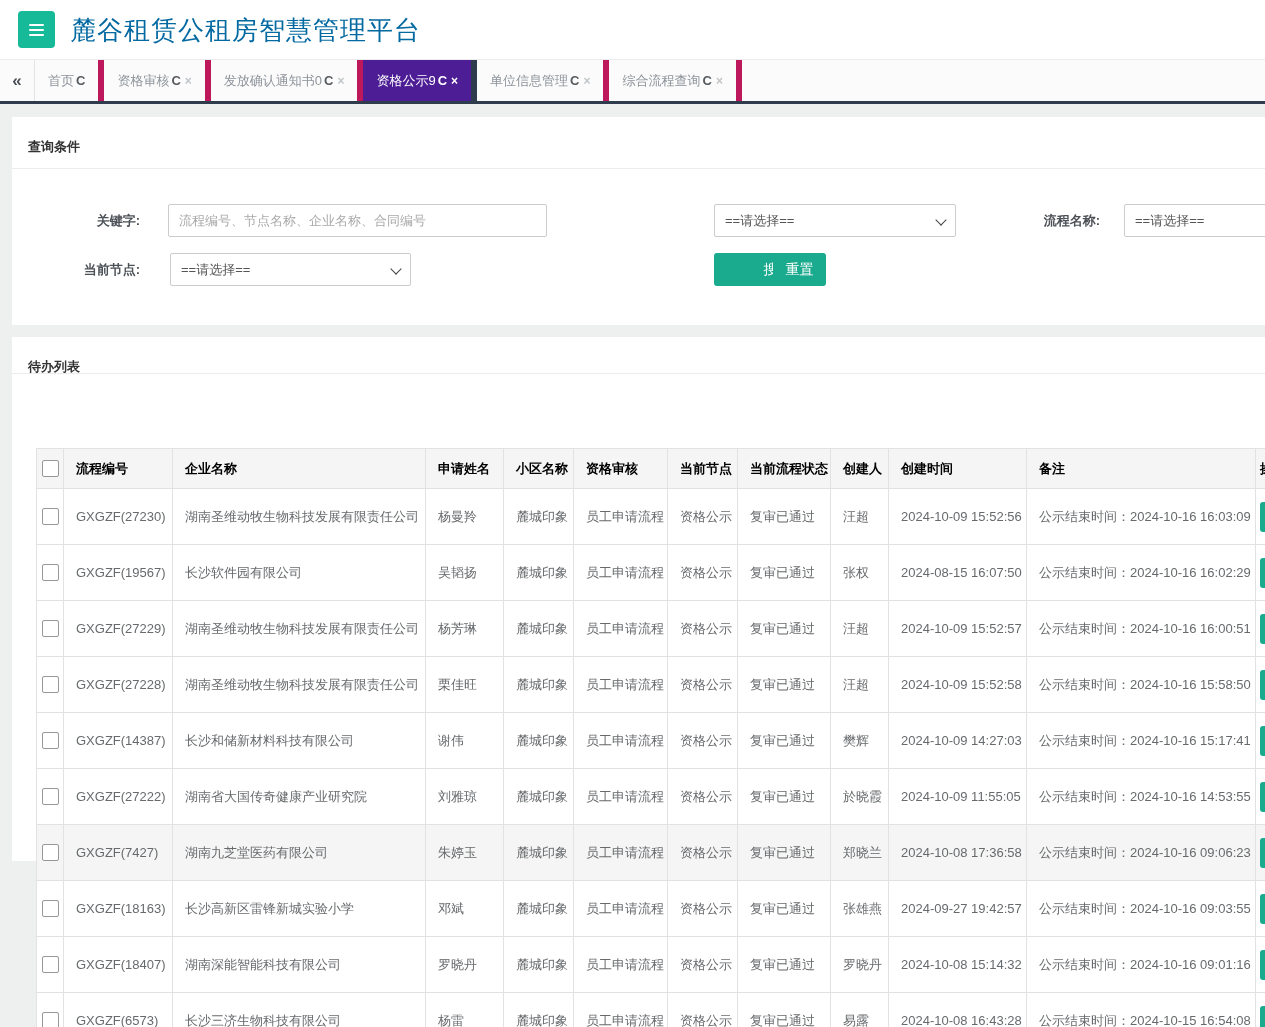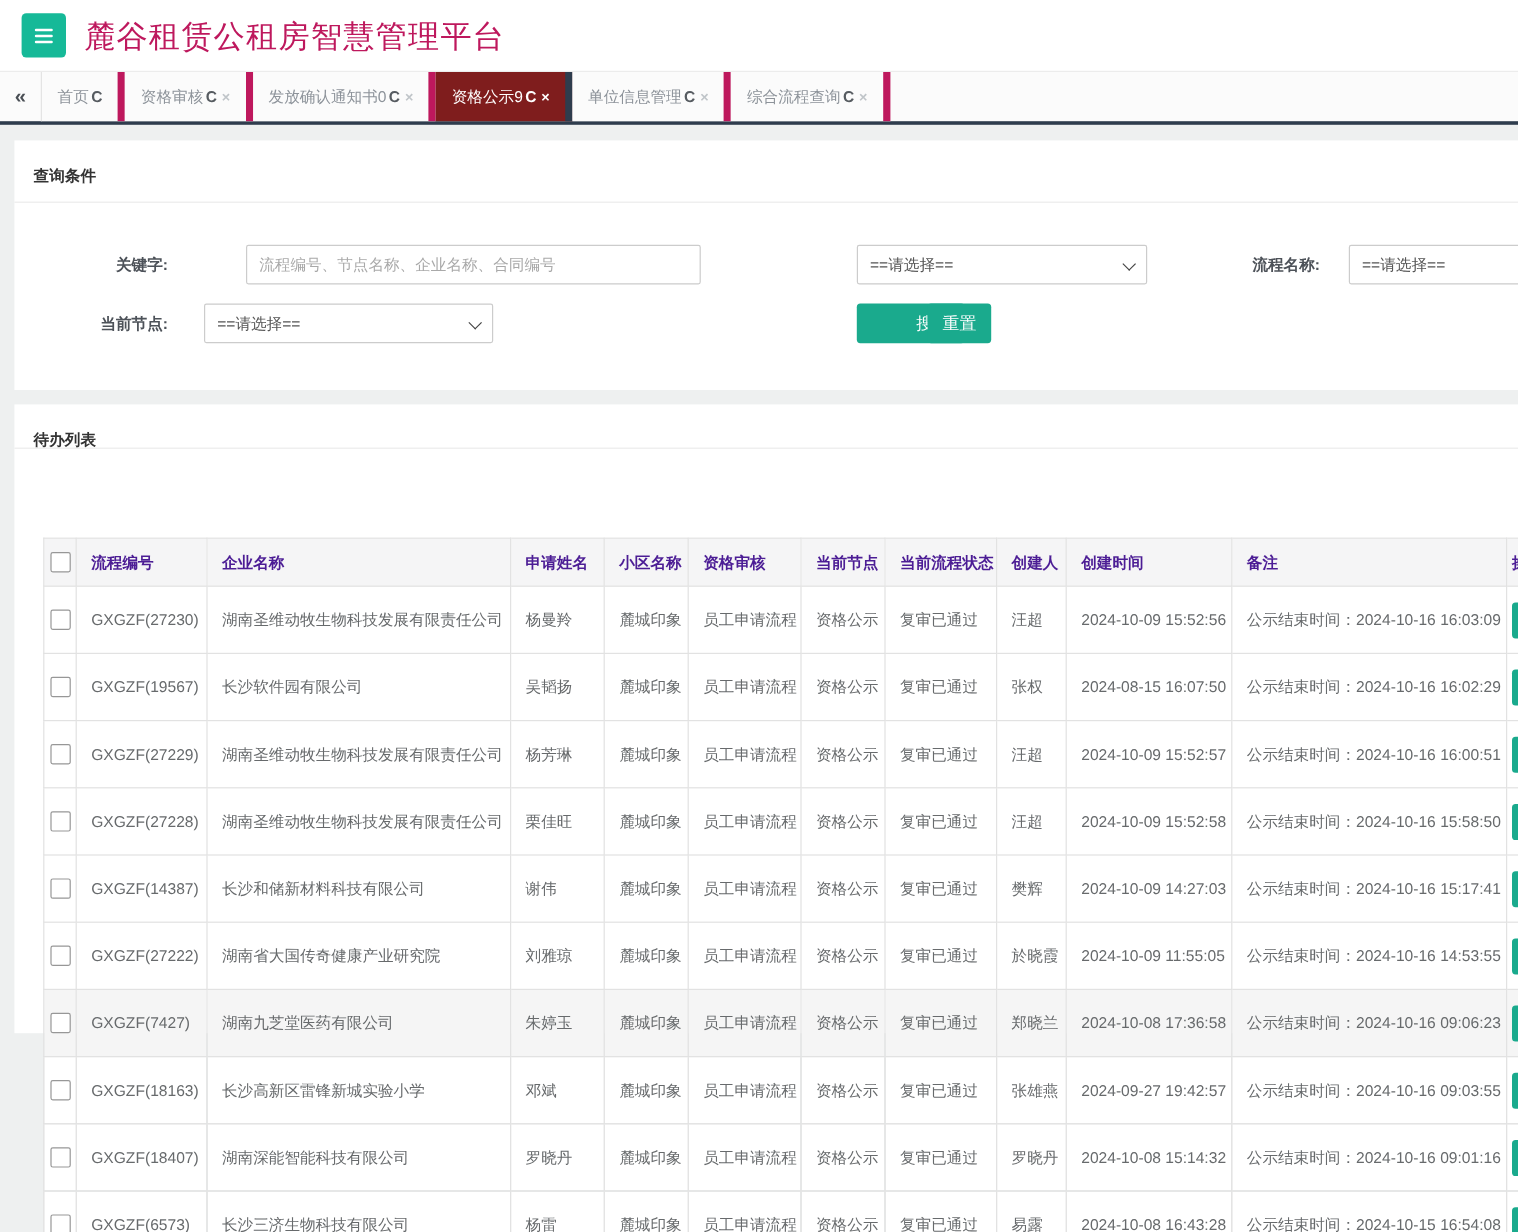--- a/index.html
+++ b/index.html
@@ -7,61 +7,61 @@
     width:1265px;height:1027px;position:relative;overflow:hidden;
     background:#eef0f0;
     font-family:"Liberation Sans","DejaVu Sans",sans-serif;
     -webkit-font-smoothing:antialiased;
   }
   
   .app-header{position:absolute;top:0;left:0;width:100%;height:60px;background:#fff;border-bottom:1px solid #ececec;box-sizing:border-box;}
   .menu-btn{position:absolute;left:18px;top:11px;width:37px;height:37px;background:#16b998;border-radius:4px;display:flex;align-items:center;justify-content:center;cursor:pointer;}
   .burger{display:flex;flex-direction:column;gap:3px;}
   .burger i{display:block;width:15px;height:2px;background:#fff;border-radius:1px;}
-  .app-title{position:absolute;left:70px;top:13px;font-size:26px;color:#be185d;letter-spacing:1px;white-space:nowrap;}
+  .app-title{position:absolute;left:70px;top:13px;font-size:26px;color:#0369a1;letter-spacing:1px;white-space:nowrap;}
   
   .tab-bar{position:absolute;top:60px;left:0;width:100%;height:44px;background:#fbfbfb;border-bottom:3px solid #2e3c4d;box-sizing:border-box;display:flex;align-items:stretch;}
   .collapse-btn{width:34px;display:flex;align-items:center;justify-content:center;color:#4a4f55;font-size:17px;font-weight:700;cursor:pointer;}
   .tab-list{display:flex;align-items:stretch;}
   .tab{display:flex;align-items:center;padding:0 13px;border-right:6px solid #be185d;color:#8d939a;font-size:13px;cursor:pointer;white-space:nowrap;background:#fbfbfb;}
   .tab:first-child{border-left:1px solid #e4e4e4;}
   .tab .tab-refresh{color:#565b60;font-weight:700;margin-left:2px;font-size:13px;}
   .tab .tab-close{color:#c0c5c9;font-weight:700;margin-left:4px;font-size:12px;}
-  .tab.active{background:#7f1d1d;color:#fff;border-right-color:#2e3c4d;}
+  .tab.active{background:#4c1d95;color:#fff;border-right-color:#2e3c4d;}
   .tab.active .tab-refresh,.tab.active .tab-close{color:#fff;}
   
   .panel{position:absolute;left:12px;width:1253px;background:#fff;}
   .panel-query{top:117px;height:208px;}
   .panel-todo{top:337px;height:524px;}
   .panel-title{position:absolute;top:21px;left:16px;font-size:13px;font-weight:700;color:#333;}
   .divider{position:absolute;left:0;right:0;border-top:1px solid #ececec;}
   .panel-query .divider{top:51px;}
   .panel-todo .divider{top:36px;}
   
   .f-label{position:absolute;font-size:13px;font-weight:700;color:#4d5259;text-align:right;line-height:33px;white-space:nowrap;}
-  .text-input{position:absolute;box-sizing:border-box;height:33px;border:1px solid #ccc;border-radius:2px;padding:0 10px;font-size:13px;color:#555;outline:none;background:#fff;margin-left:37px;}
+  .text-input{position:absolute;box-sizing:border-box;height:33px;border:1px solid #ccc;border-radius:2px;padding:0 10px;font-size:13px;color:#555;outline:none;background:#fff;}
   .text-input::placeholder{color:#a9a9a9;}
   .select{position:absolute;box-sizing:border-box;height:33px;border:1px solid #ccc;border-radius:2px;background:#fff;font-size:13px;color:#555;display:flex;align-items:center;padding:0 26px 0 10px;cursor:pointer;}
   .select .chev{position:absolute;right:10px;top:11px;width:7px;height:7px;border:solid #444;border-width:0 1.5px 1.5px 0;transform:rotate(45deg);}
   .lbl-keyword{top:87px;left:0;width:128px;}
   .inp-keyword{top:87px;left:156px;width:379px;}
   .lbl-community{top:87px;left:463px;width:200px;}
   .sel-community{top:87px;left:702px;width:242px;}
   .lbl-flow{top:87px;left:888px;width:200px;}
   .sel-flow{top:87px;left:1112px;width:242px;}
   .lbl-node{top:136px;left:0;width:128px;}
   .sel-node{top:136px;left:158px;width:241px;}
   .btn{position:absolute;height:33px;background:#1aaa8d;color:#fff;font-size:14px;border-radius:3px;display:flex;align-items:center;justify-content:center;cursor:pointer;}
   .btn-search{top:136px;left:702px;width:53px;padding-left:37px;}
   .btn-reset{top:136px;left:761px;width:53px;}
   
   .table-wrap{position:absolute;top:111px;left:24px;}
   table{border-collapse:collapse;table-layout:fixed;width:1329px;font-size:13px;color:#676a6c;}
   th,td{border:1px solid #e2e2e2;box-sizing:border-box;}
-  thead th{background:#f5f5f6;font-weight:700;color:#4c1d95;height:40px;text-align:left;padding:0 6px 0 12px;white-space:nowrap;overflow:hidden;}
+  thead th{background:#f5f5f6;font-weight:700;color:#000000;height:40px;text-align:left;padding:0 6px 0 12px;white-space:nowrap;overflow:hidden;}
   tbody td{height:56px;padding:0 6px 0 12px;background:#fff;white-space:nowrap;overflow:hidden;}
   tr.hl td{background:#f5f5f5;}
   th.col-check,td.col-check{width:27px;text-align:center;padding:0;}
   thead th:nth-child(2){width:109px;}
   thead th:nth-child(3){width:253px;margin-left:32px;}
   thead th:nth-child(4){width:78px;}
   thead th:nth-child(5){width:70px;}
   thead th:nth-child(6){width:94px;}
   thead th:nth-child(7){width:70px;}
   thead th:nth-child(8){width:93px;}

